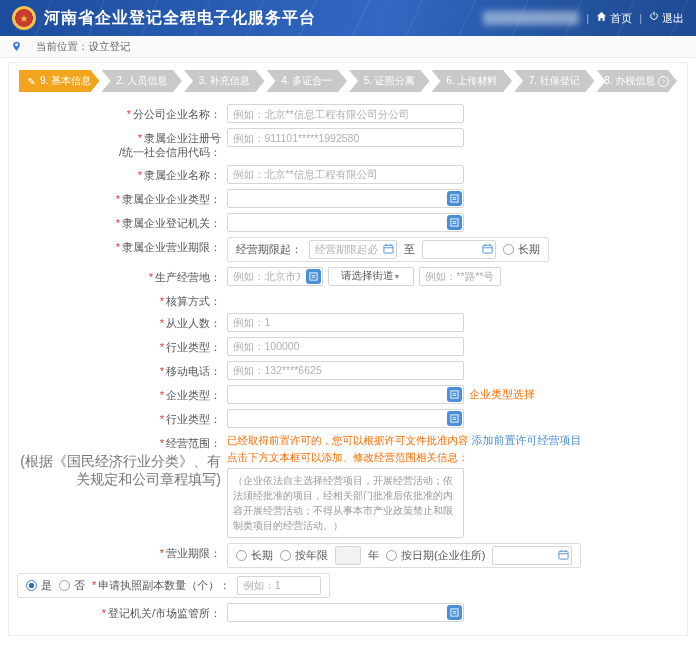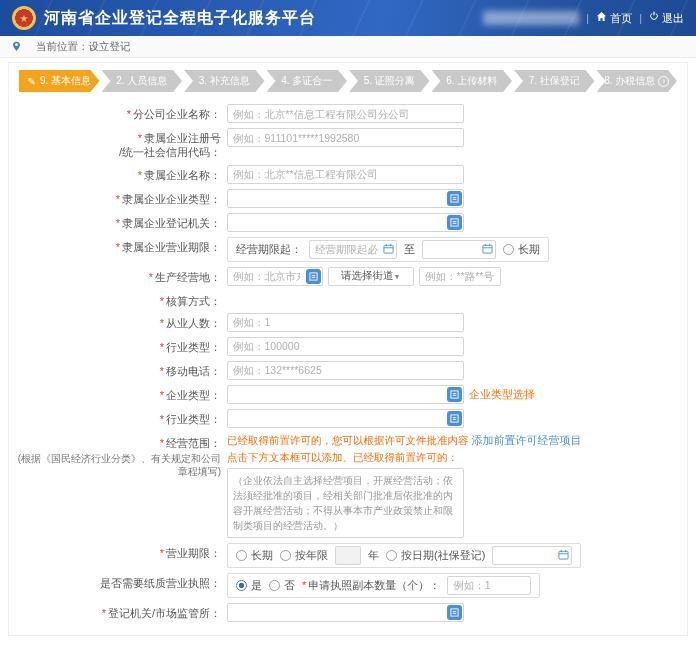--- a/index.html
+++ b/index.html
@@ -49,21 +49,21 @@
   .step.active { background:#F2A51C; }
   .pencil { margin-right:4px; font-size:10px; }
   .more {
     width:11px; height:11px; border:1px solid #fff; border-radius:50%;
     font-size:9px; line-height:9px; text-align:center; margin-left:3px; flex:none;
   }
   
   .row { display:flex; align-items:flex-start; margin-bottom:5px; }
   .label { width:210px; flex:none; text-align:right; padding-right:6px; padding-top:3px; color:#555; line-height:1.3; }
   .req { color:#e23b2e; margin-right:2px; }
-  .sublabel { font-size:10px; color:#777; margin-top:2px; }
+  .sublabel { font-size:14px; color:#777; margin-top:2px; }
   .controls { display:flex; align-items:center; gap:5px; flex-wrap:nowrap; }
   .controls.col { flex-direction:column; align-items:flex-start; gap:3px; }
   .input {
     width:237px; height:19px; border:1px solid #d5d5d5; border-radius:2px;
     padding:0 5px; font-size:10.5px; color:#333; background:#fff;
     font-family: inherit;
   }
   .input::placeholder { color:#b0b0b0; }
   .iw { position:relative; width:237px; flex:none; }
   .iw .input { width:100%; padding-right:22px; }
@@ -342,58 +342,57 @@
   <div class="row">
     <div class="label">
       <div><span class="req">*</span><span>经营范围：</span></div>
       <div class="sublabel">(根据《国民经济行业分类》、有关规定和公司章程填写)</div>
     </div>
     <div class="controls col">
       <div>
         <span class="notice">已经取得前置许可的，您可以根据许可文件批准内容</span>
         <span class="link-blue">添加前置许可经营项目</span>
       </div>
-      <div class="notice">点击下方文本框可以添加、已经取得前置许可的：</div>
+      <div class="notice">点击下方文本框可以添加、修改经营范围相关信息：</div>
       <textarea class="scope" style="">（企业依法自主选择经营项目，开展经营活动；依法须经批准的项目，经相关部门批准后依批准的内容开展经营活动；不得从事本市产业政策禁止和限制类项目的经营活动。）</textarea>
     </div>
   </div>
 
   <div class="row">
     <div class="label"><span class="req">*</span><span>营业期限：</span></div>
     <div class="controls">
       <div class="control-box">
         <span class="radio-opt">
           <span class="radio"></span>
           <span>长期</span>
         </span>
         <span class="radio-opt">
           <span class="radio"></span>
           <span>按年限</span>
         </span>
         <input class="input" style="width: 26px; background: rgb(242, 242, 242);">
         <span class="inner-label">年</span>
         <span class="radio-opt">
           <span class="radio"></span>
-          <span>按日期(社保登记)</span>
+          <span>按日期(企业住所)</span>
         </span>
         <span class="date-input" style="width:80px">
           <input class="input" style="width: 80px;">
           <span class="cal-icon"><svg width="11" height="11" viewBox="0 0 12 12">
                 <rect x="1" y="2.5" width="10" height="8.5" rx="1" fill="none" stroke="#4A90D9"></rect>
                 <line x1="1" y1="5.2" x2="11" y2="5.2" stroke="#4A90D9"></line>
                 <line x1="3.6" y1="1" x2="3.6" y2="3.5" stroke="#4A90D9"></line>
                 <line x1="8.4" y1="1" x2="8.4" y2="3.5" stroke="#4A90D9"></line>
               </svg></span>
         </span>
       </div>
     </div>
   </div>
 
   <div class="row">
-    <div class="label"><span>是否需要纸质营业执照：</span></div>
     <div class="controls">
       <div class="control-box">
         <span class="radio-opt">
           <span class="radio checked"></span>
           <span>是</span>
         </span>
         <span class="radio-opt">
           <span class="radio"></span>
           <span>否</span>
         </span>

